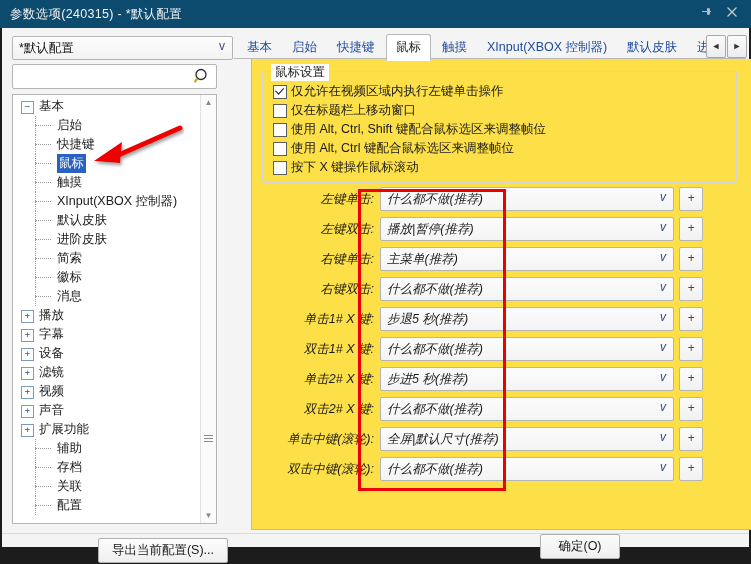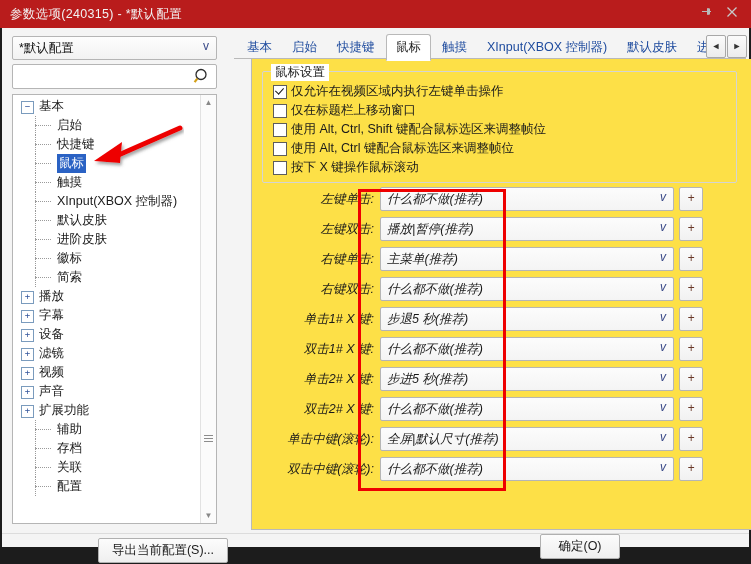--- a/index.html
+++ b/index.html
@@ -5,33 +5,33 @@
   html,body{margin:0;padding:0;}
   body{
     width:751px;height:564px;overflow:hidden;
     background:#111;
     font-family:"Liberation Sans","DejaVu Sans",sans-serif;
     font-size:12px;color:#000;
   }
   .window{position:absolute;left:0;top:0;width:751px;height:564px;background:#1c1c1c;overflow:hidden;}
 
   
-  .titlebar{position:absolute;left:0;top:0;width:751px;height:28px;background:#b91c1c;}
+  .titlebar{position:absolute;left:0;top:0;width:751px;height:28px;background:#0c4a6e;}
   .title-text{position:absolute;left:10px;top:6px;font-size:12.5px;color:#f2f2f2;letter-spacing:.3px;white-space:nowrap;}
   .title-btn{position:absolute;top:4px;width:22px;height:20px;color:#b9b9b9;font-size:13px;text-align:center;line-height:20px;}
   .title-btn.pin{right:34px;}
   .title-btn.close{right:8px;}
 
   
   .client{position:absolute;left:2px;top:28px;width:747px;height:519px;background:#f4f4f4;}
 
   
   .left-pane{position:absolute;left:4px;top:4px;width:222px;height:496px;}
   .combo-top{position:absolute;left:6px;top:4px;width:203px;height:22px;
-    border:1px solid #b5b5b5;background:linear-gradient(#fdfdfd,#f2f2f2);border-radius:2px;}
+    border:1px solid #b5b5b5;background:linear-gradient(#fdfdfd,#f2f2f2);border-radius:2px;padding-left:16px;}
   .combo-top .val{position:absolute;left:6px;top:3px;font-size:12.5px;color:#111;}
   .combo-top .arr{position:absolute;right:7px;top:2px;font-size:12px;color:#3b4b8a;}
 
   .search-box{position:absolute;left:6px;top:32px;width:203px;height:23px;border:1px solid #b5b5b5;background:#fff;border-radius:2px;}
   .search-ico{position:absolute;right:5px;top:2px;width:18px;height:18px;}
 
   .tree{position:absolute;left:6px;top:62px;width:203px;height:428px;border:1px solid #b5b5b5;background:#fff;overflow:hidden;}
   .tree-inner{position:absolute;left:0;top:2px;width:186px;}
   .tnode{position:relative;height:19px;line-height:19px;white-space:nowrap;font-size:12.5px;color:#1a1a1a;}
   .tnode .exp{position:absolute;left:8px;top:4px;width:11px;height:11px;border:1px solid #7a9bbd;background:#fff;color:#32559c;font-size:9px;line-height:9px;text-align:center;font-family:"DejaVu Sans Mono",monospace;}
@@ -163,24 +163,27 @@
             <div class="tnode lvl1">
               <span class="lbl">XInput(XBOX 控制器)</span>
             </div>
             <div class="tnode lvl1">
               <span class="lbl">默认皮肤</span>
             </div>
             <div class="tnode lvl1">
               <span class="lbl">进阶皮肤</span>
             </div>
             <div class="tnode lvl1">
+              <span class="lbl">简索</span>
+            </div>
+            <div class="tnode lvl1">
               <span class="lbl">徽标</span>
             </div>
             <div class="tnode lvl1">
-              <span class="lbl">简索</span>
+              <span class="lbl">消息</span>
             </div>
             <div class="tnode lvl0">
               <span class="exp">+</span>
               <span class="lbl">播放</span>
             </div>
             <div class="tnode lvl0">
               <span class="exp">+</span>
               <span class="lbl">字幕</span>
             </div>
             <div class="tnode lvl0">

